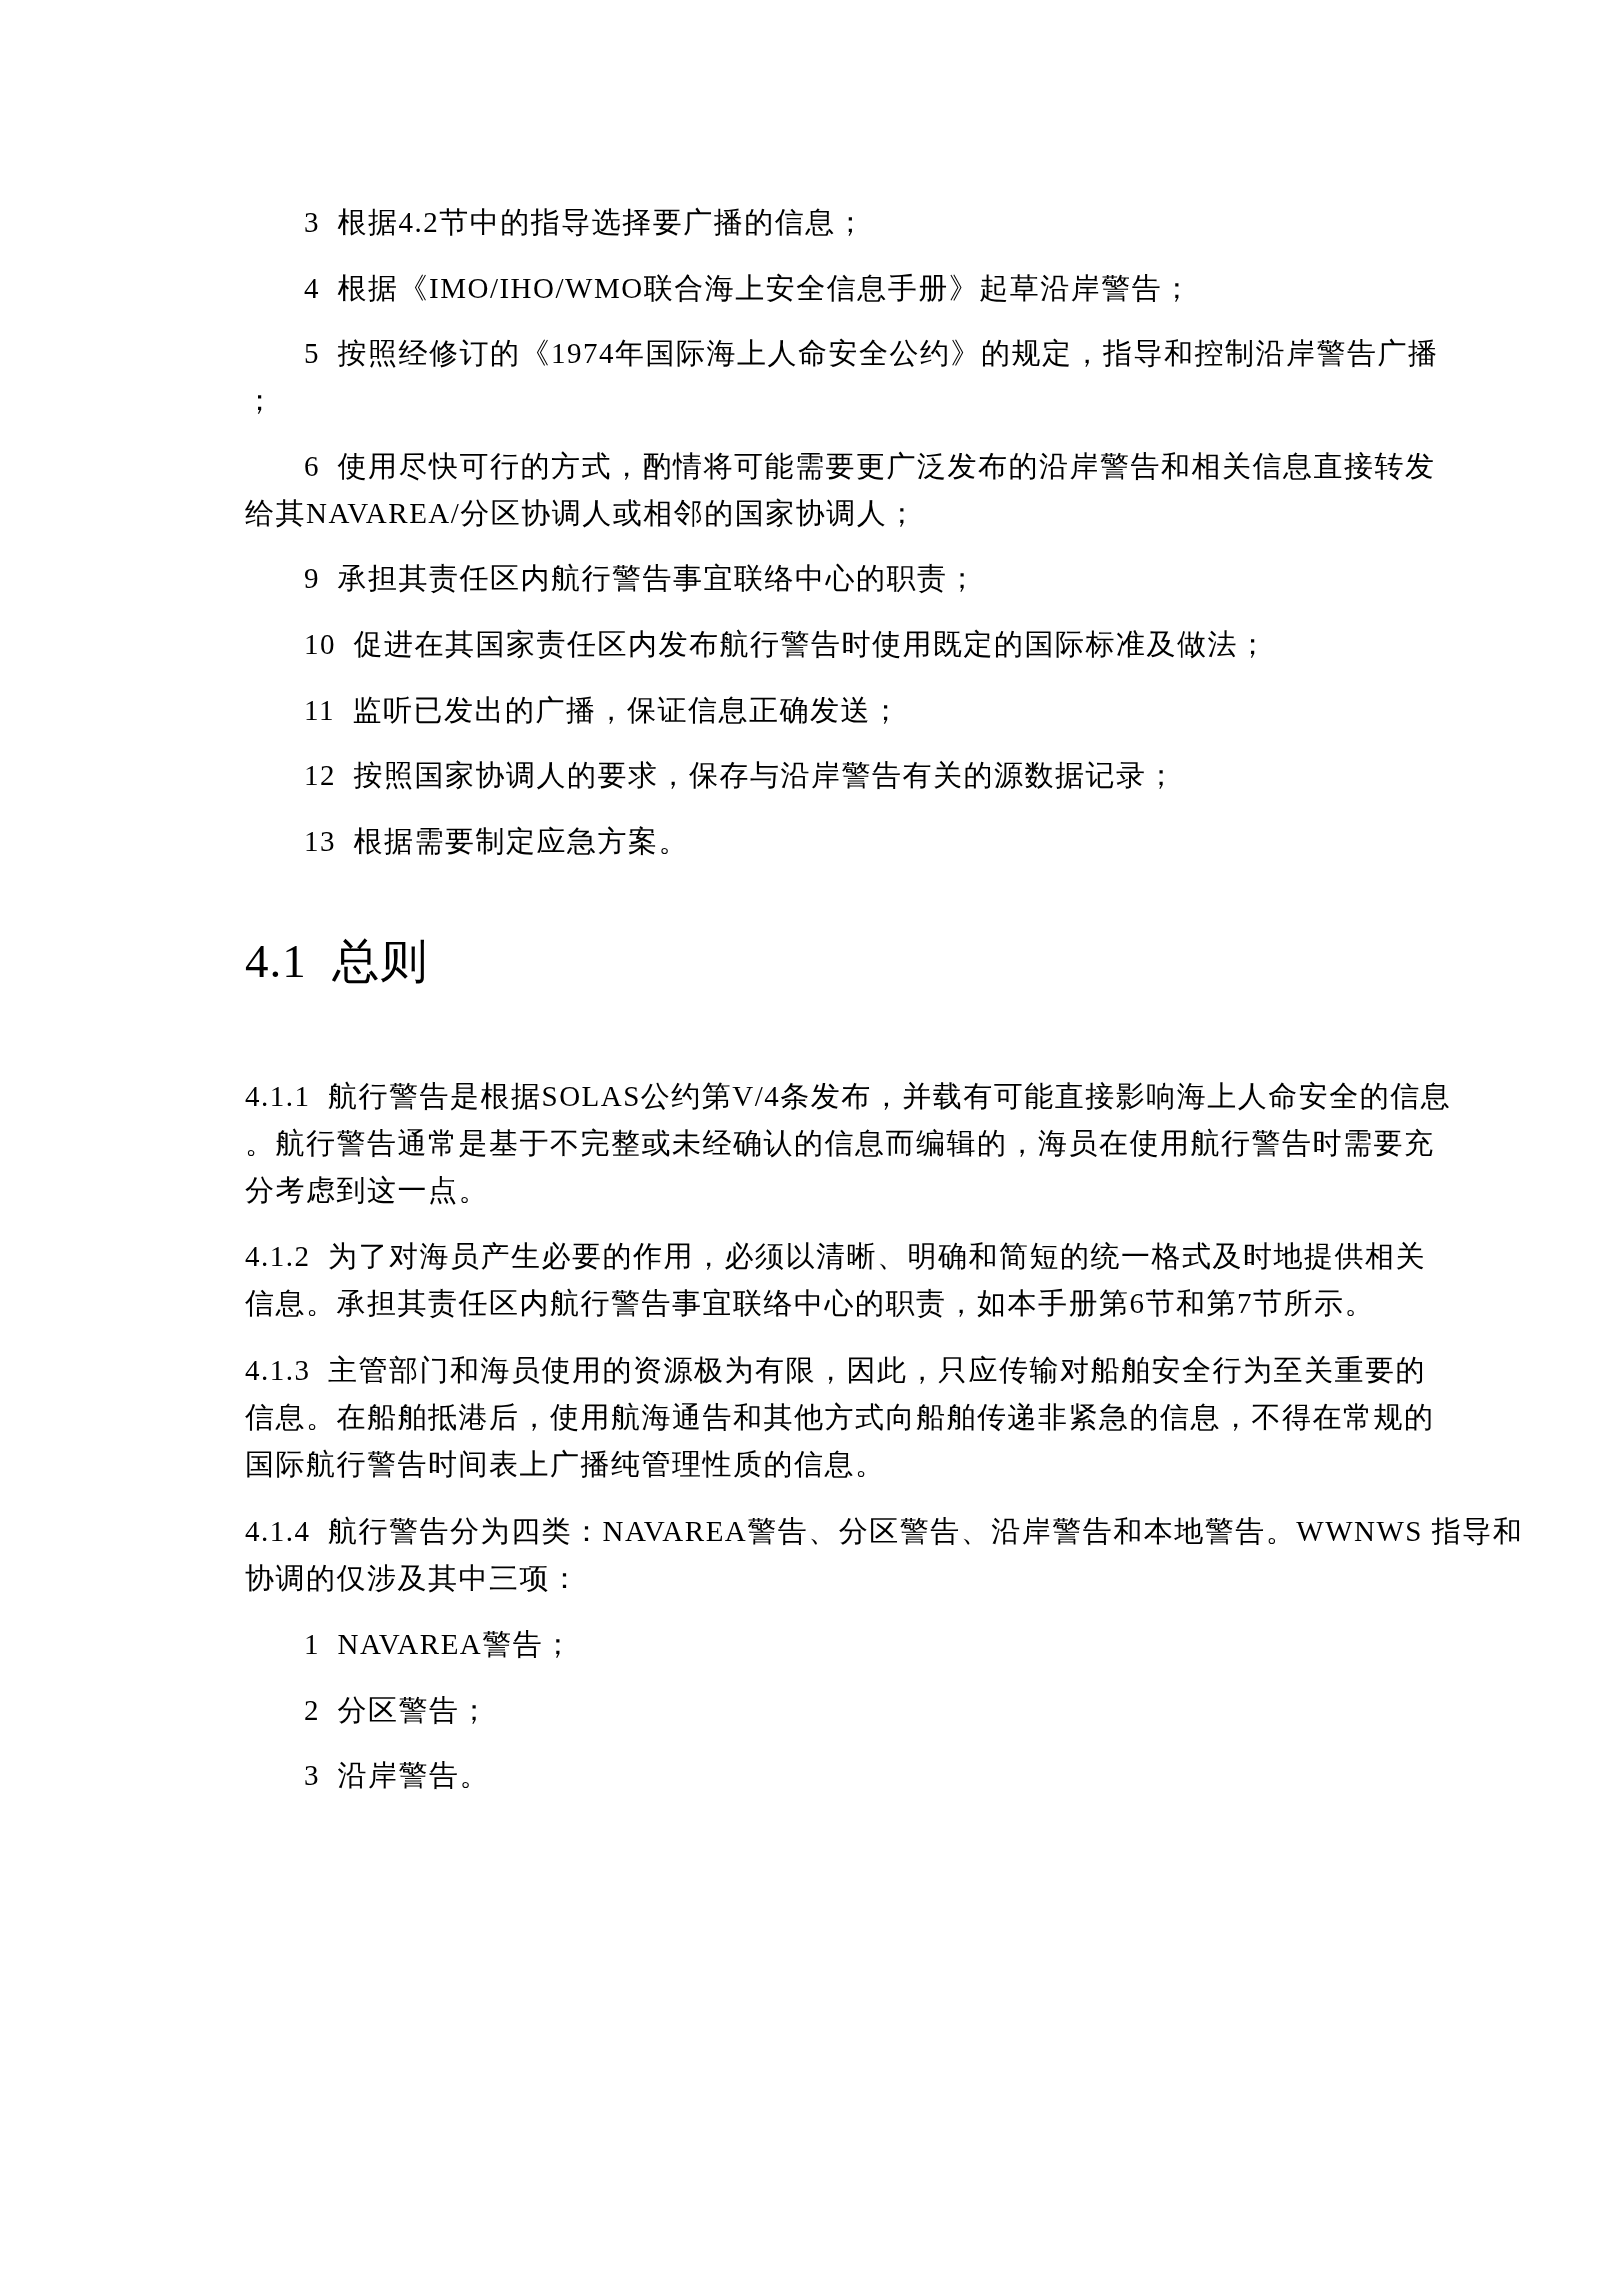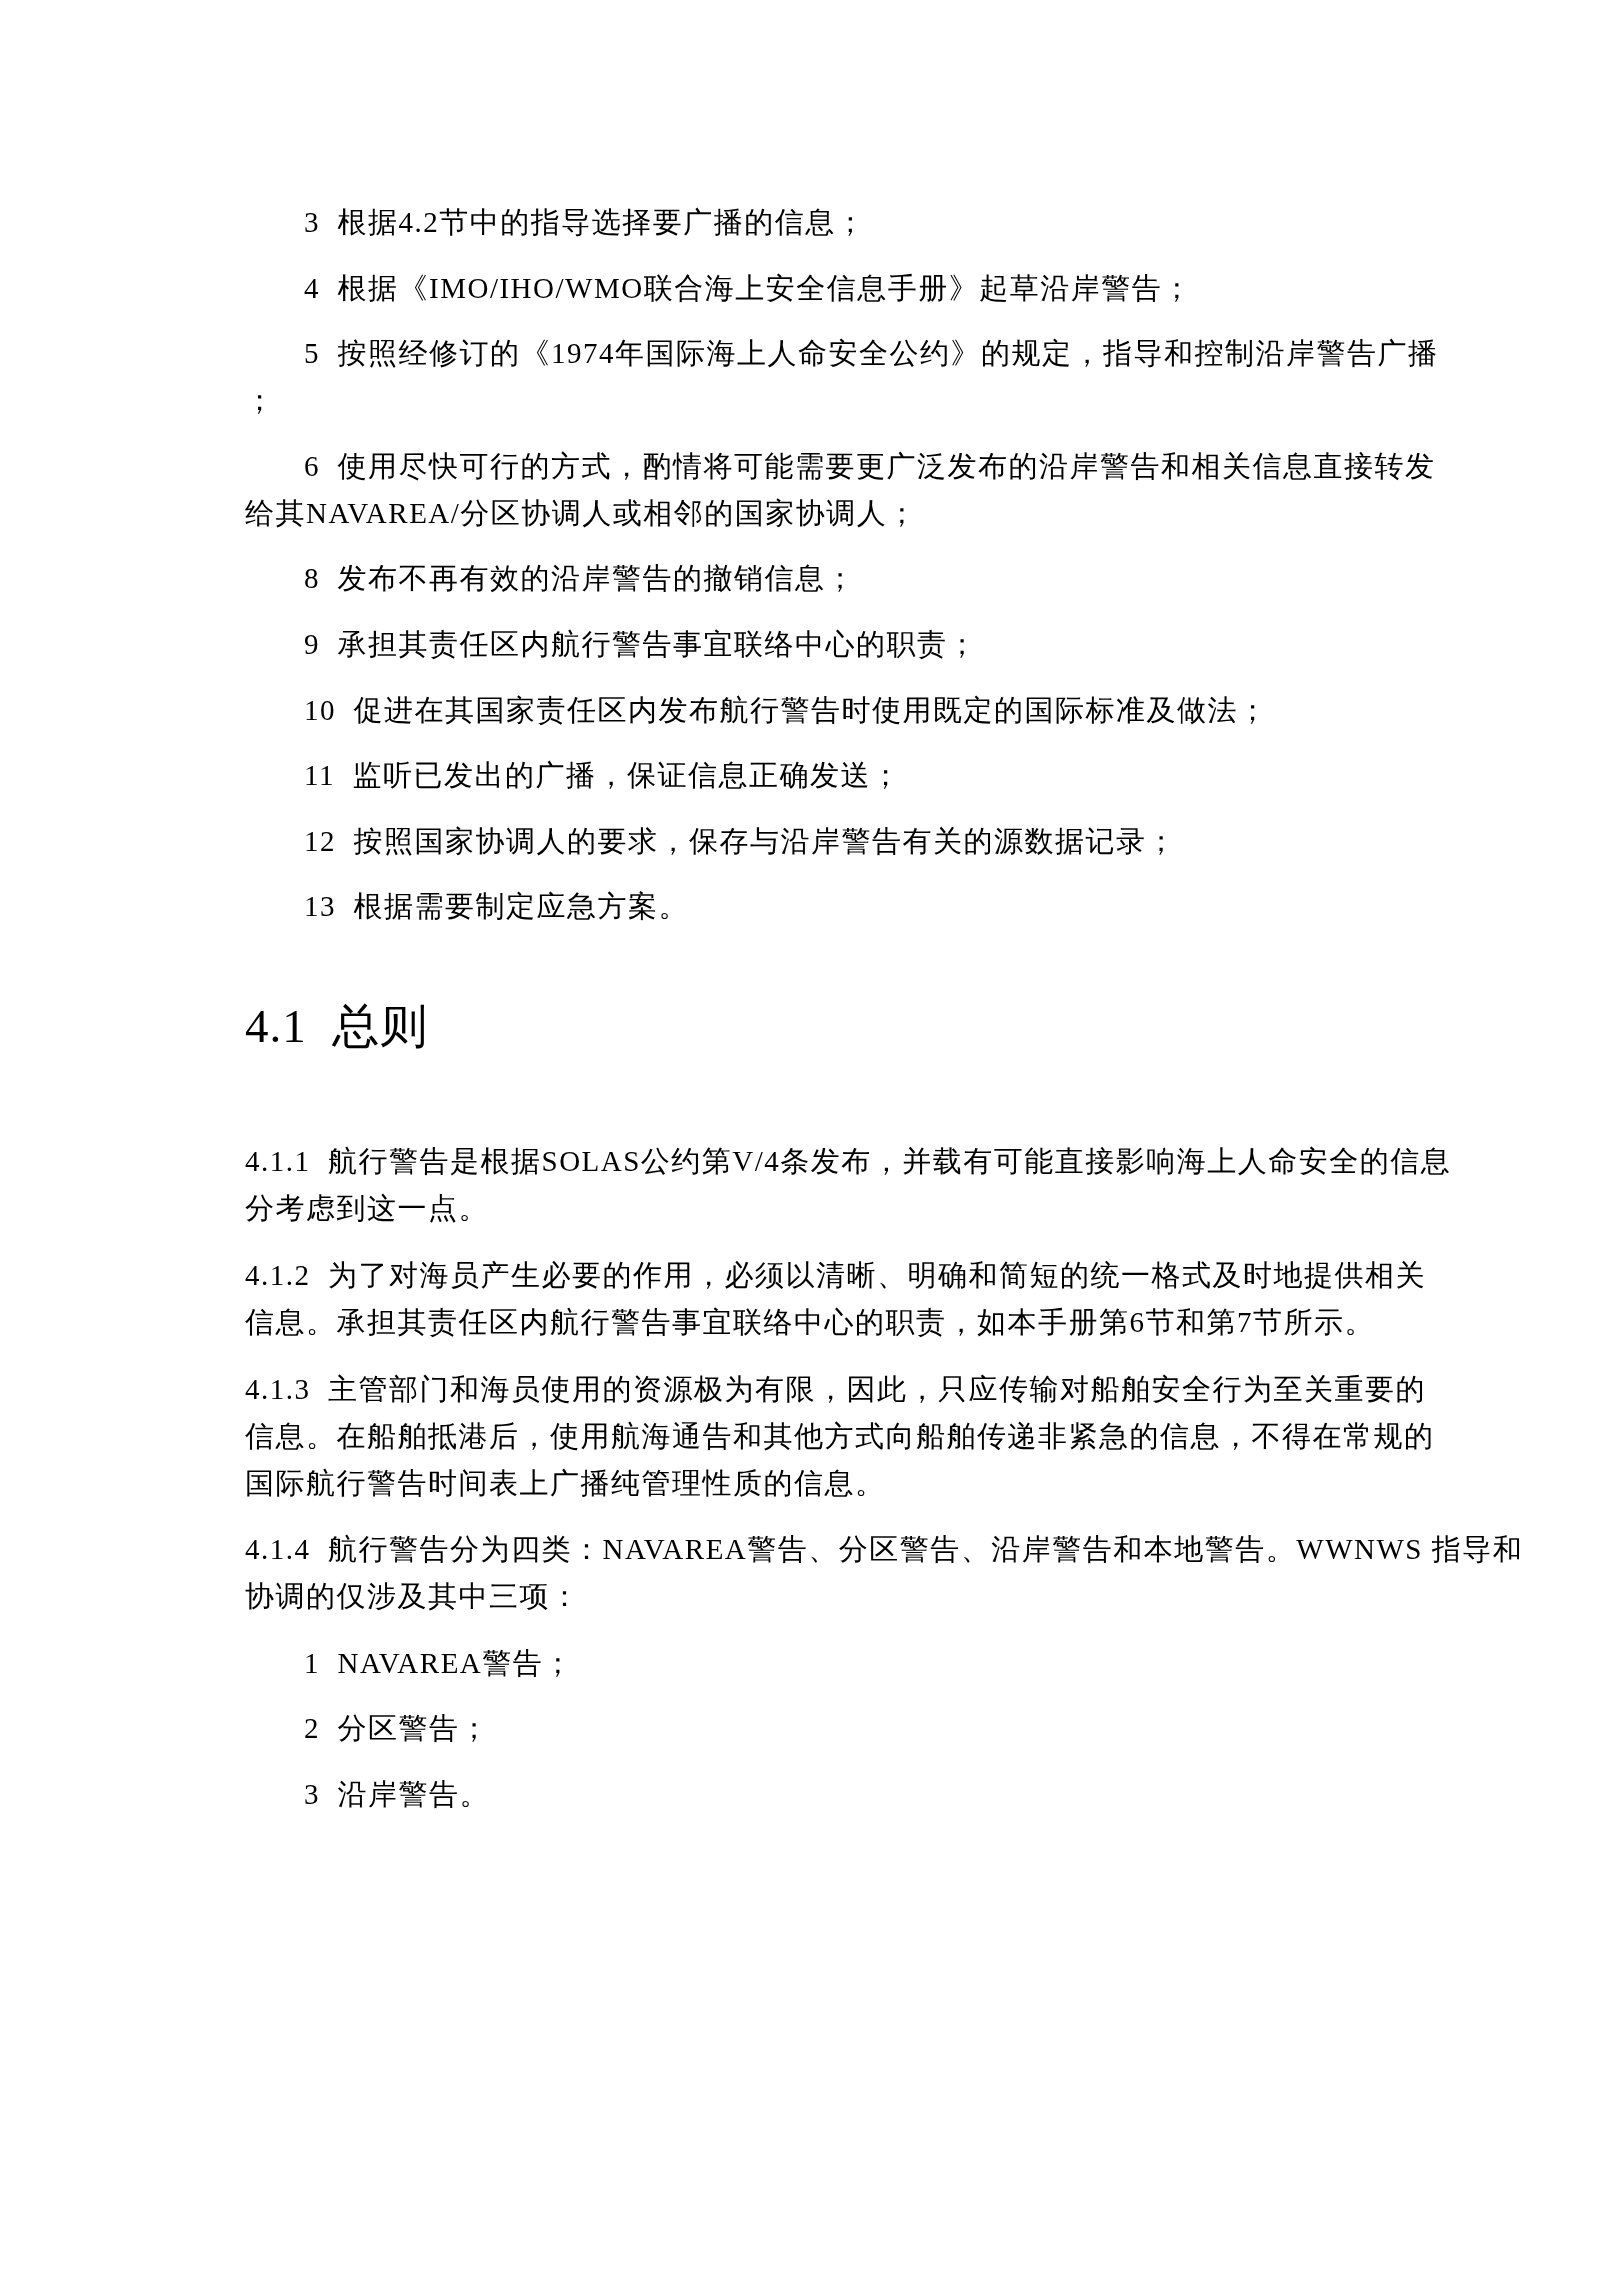--- a/index.html
+++ b/index.html
@@ -77,42 +77,40 @@
       </div>
       <div class="block li">
         <div class="line">5  按照经修订的《1974年国际海上人命安全公约》的规定，指导和控制沿岸警告广播</div>
         <div class="line">；</div>
       </div>
       <div class="block li">
         <div class="line">6  使用尽快可行的方式，酌情将可能需要更广泛发布的沿岸警告和相关信息直接转发</div>
         <div class="line">给其NAVAREA/分区协调人或相邻的国家协调人；</div>
       </div>
       <div class="block li">
-        <div class="line">8  发布不再有效的沿岸警告的撤销信息；</div>
-      </div>
-      <div class="block li">
         <div class="line">9  承担其责任区内航行警告事宜联络中心的职责；</div>
       </div>
       <div class="block li">
         <div class="line">10  促进在其国家责任区内发布航行警告时使用既定的国际标准及做法；</div>
       </div>
       <div class="block li">
         <div class="line">11  监听已发出的广播，保证信息正确发送；</div>
       </div>
       <div class="block li">
         <div class="line">12  按照国家协调人的要求，保存与沿岸警告有关的源数据记录；</div>
       </div>
       <div class="block li">
         <div class="line">13  根据需要制定应急方案。</div>
       </div>
       <div class="block h2">
         <div class="line">4.1  总则</div>
       </div>
       <div class="block para-lead">
         <div class="line">4.1.1  航行警告是根据SOLAS公约第V/4条发布，并载有可能直接影响海上人命安全的信息</div>
+        <div class="line">。航行警告通常是基于不完整或未经确认的信息而编辑的，海员在使用航行警告时需要充</div>
         <div class="line">分考虑到这一点。</div>
       </div>
       <div class="block para">
         <div class="line">4.1.2  为了对海员产生必要的作用，必须以清晰、明确和简短的统一格式及时地提供相关</div>
         <div class="line">信息。承担其责任区内航行警告事宜联络中心的职责，如本手册第6节和第7节所示。</div>
       </div>
       <div class="block para">
         <div class="line">4.1.3  主管部门和海员使用的资源极为有限，因此，只应传输对船舶安全行为至关重要的</div>
         <div class="line">信息。在船舶抵港后，使用航海通告和其他方式向船舶传递非紧急的信息，不得在常规的</div>
         <div class="line">国际航行警告时间表上广播纯管理性质的信息。</div>

